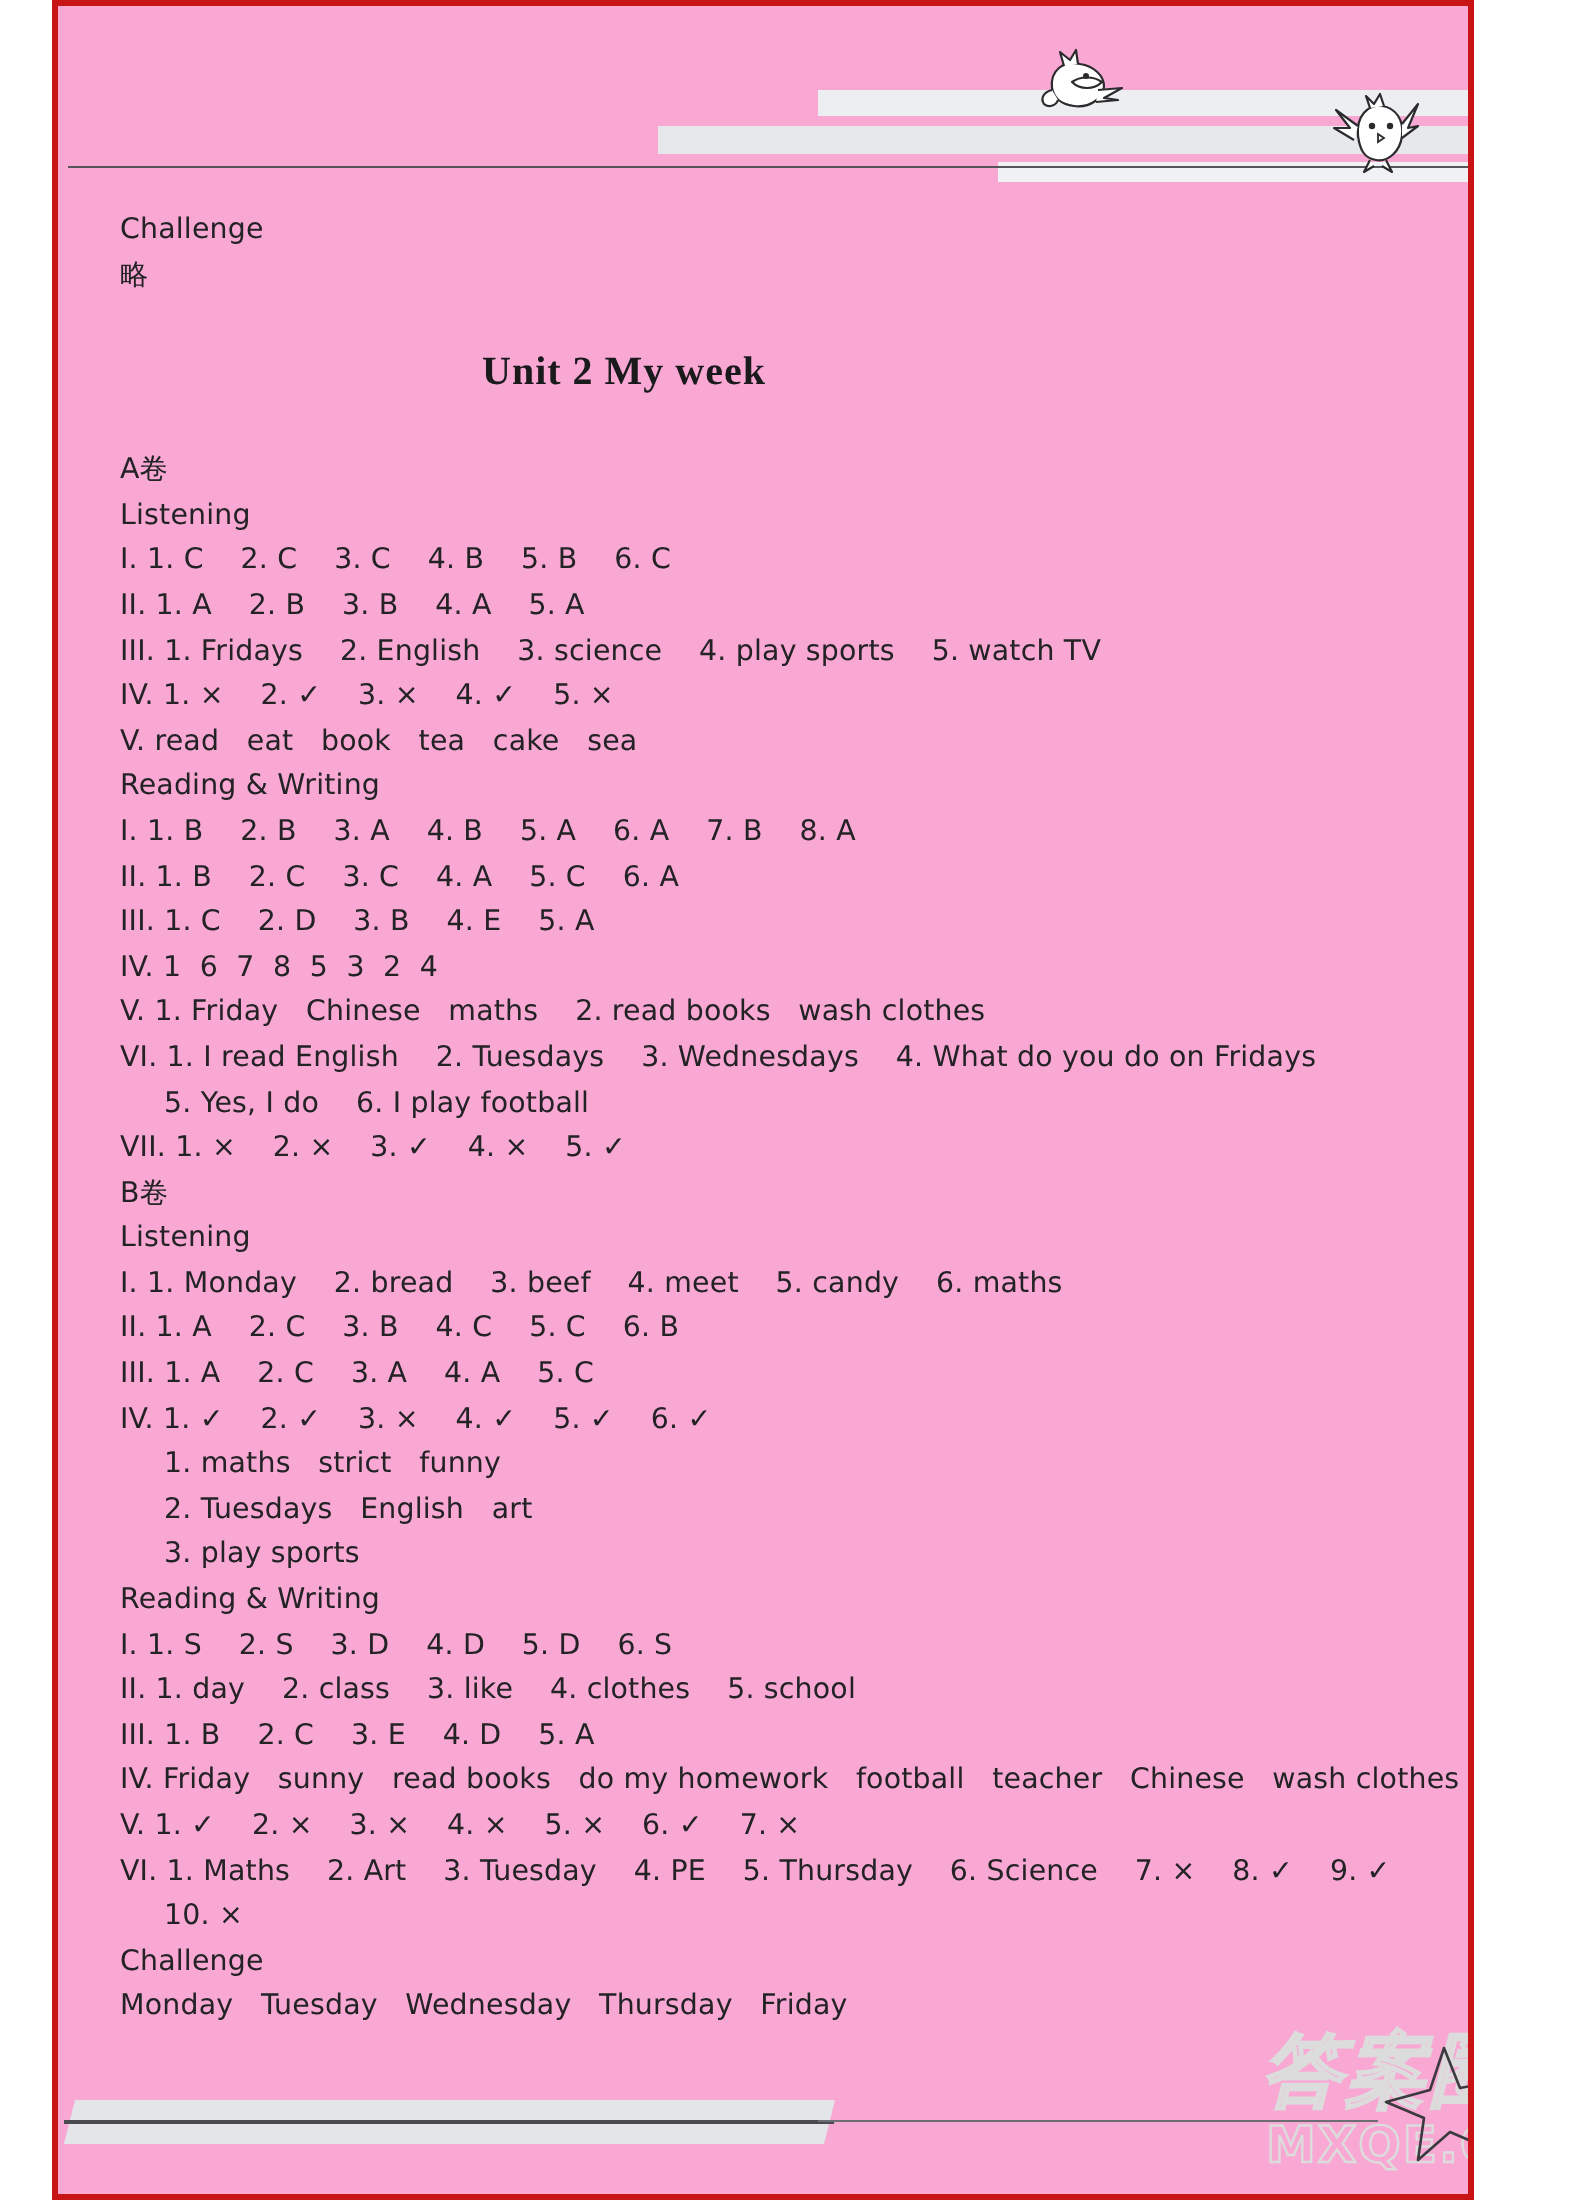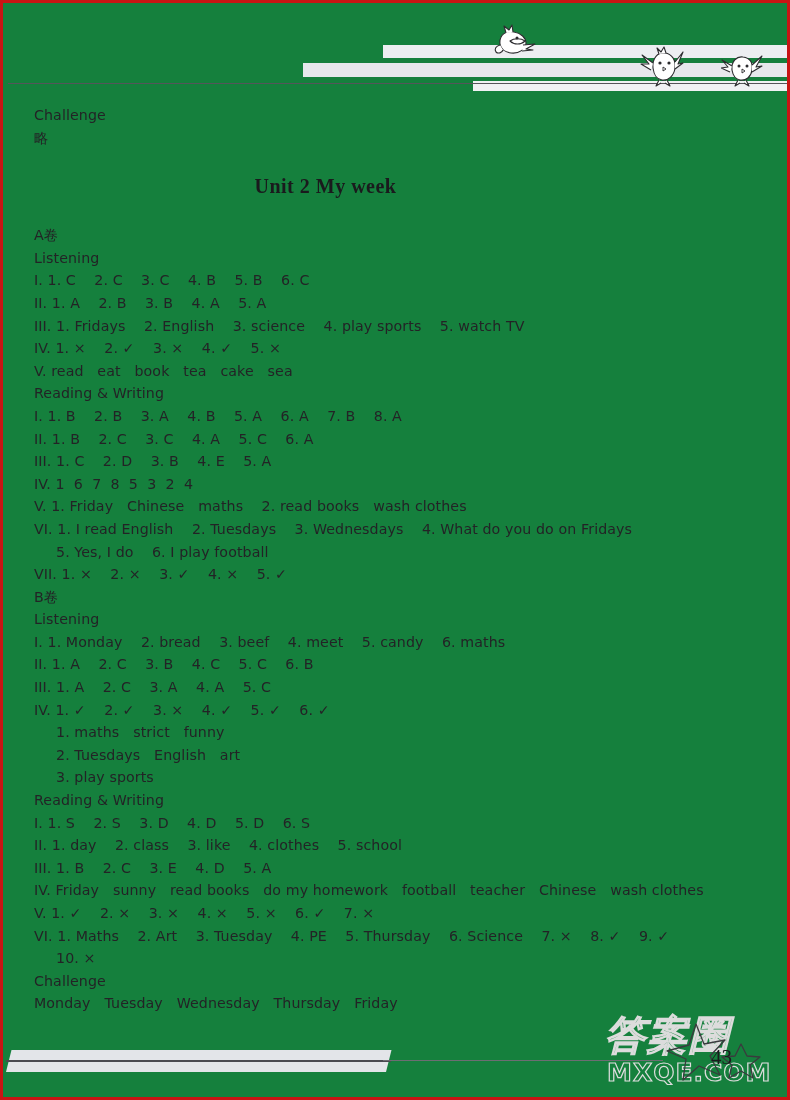--- a/index.html
+++ b/index.html
@@ -2,27 +2,28 @@
 <html><head>
 <meta charset="utf-8">
 <style>
   html, body {
     margin: 0;
     padding: 0;
     background: #ffffff;
   }
   .page {
     position: relative;
-    width: 790px;
+    width: 711px;
     height: 1100px;
-    background: #15803d;
+    background: #f9a8d4;
     box-sizing: border-box;
     border: 3px solid #c81414;
     overflow: hidden;
     font-family: "DejaVu Sans", sans-serif;
+    margin-left: 26px;
   }
 
   
   .header {
     position: absolute;
     left: 0; right: 0; top: 0;
     height: 92px;
   }
   .header-band-a {
     position: absolute;

